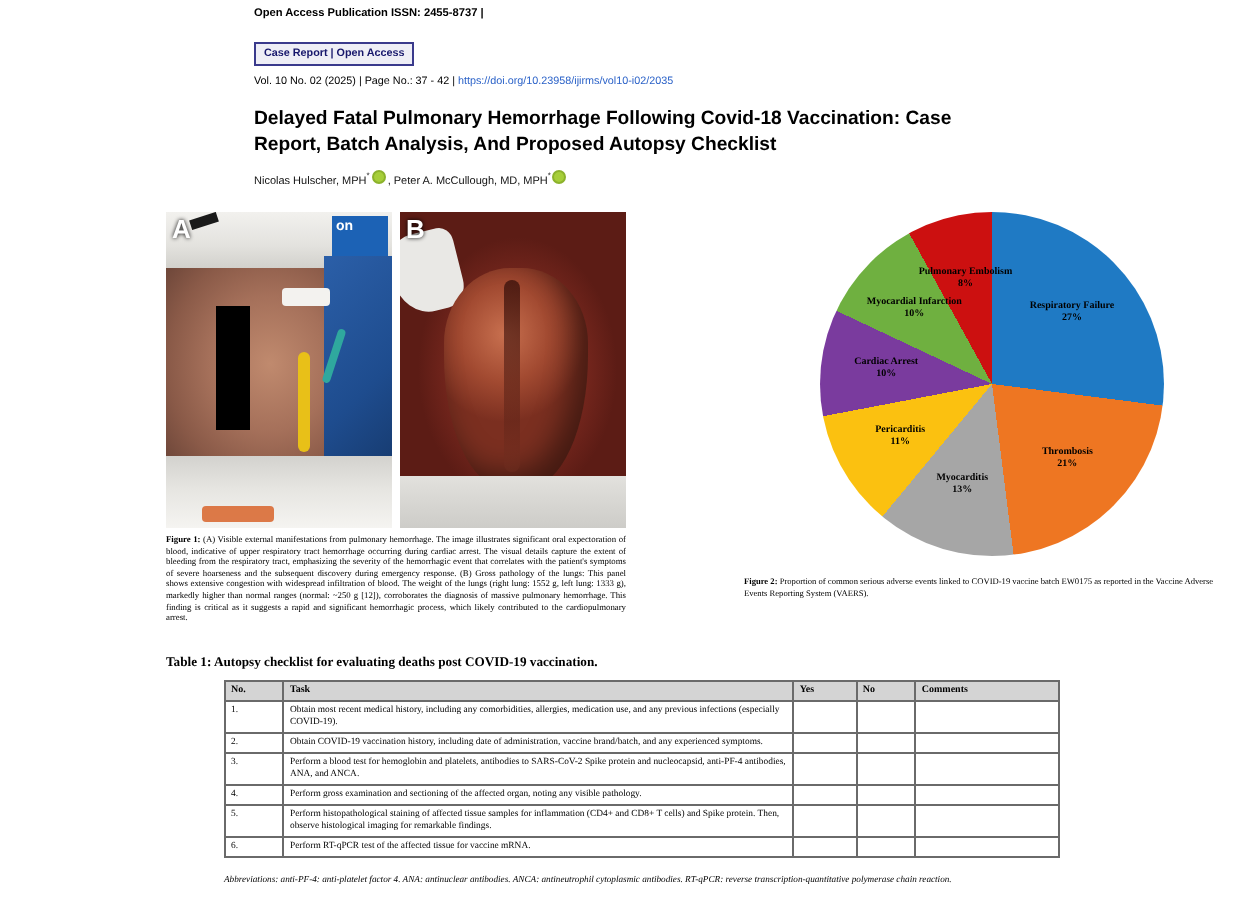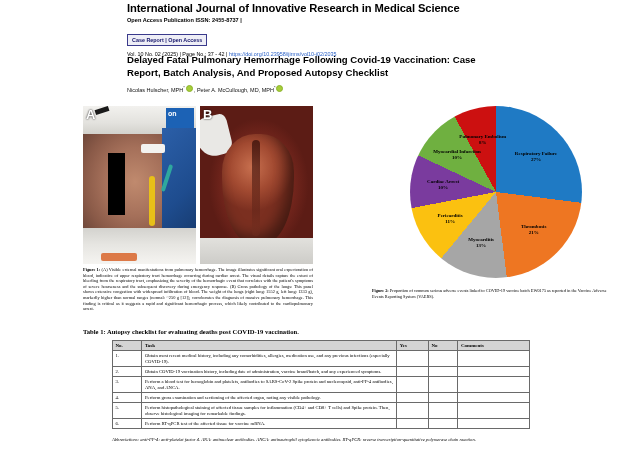--- a/index.html
+++ b/index.html
@@ -344,31 +344,30 @@
     line-height: 6.2px;
     color: #000;
   }
 </style>
 </head>
 <body>
 
 <div class="page">
 
   <div class="masthead">
-    <div class="journal-title">International Journal of Innovative Research in Medical Science</div>
     <div class="journal-issn">Open Access Publication ISSN: 2455-8737 |</div>
     <div class="badge-row">
       <span class="access-badge">Case Report | Open Access</span>
     </div>
     <div class="volume-line">
       <span>Vol. 10 No. 02 (2025) | Page No.: 37 - 42 | </span><span class="doi">https://doi.org/10.23958/ijirms/vol10-i02/2035</span>
     </div>
   </div>
 
-  <div class="article-title">Delayed Fatal Pulmonary Hemorrhage Following Covid-19 Vaccination: Case Report, Batch Analysis, And Proposed Autopsy Checklist</div>
+  <div class="article-title">Delayed Fatal Pulmonary Hemorrhage Following Covid-18 Vaccination: Case Report, Batch Analysis, And Proposed Autopsy Checklist</div>
 
   <div class="authors">
     <span>Nicolas Hulscher, MPH</span><sup>*</sup><span class="orcid"></span><span>, </span><span>Peter A. McCullough, MD, MPH</span><sup>*</sup><span class="orcid"></span>
   </div>
 
   <div class="fig1-wrap">
     <div class="photo-row">
       <div class="photo photo-a">
         <div class="bedsheet-top"></div>
         <div class="blue-drape"></div>

